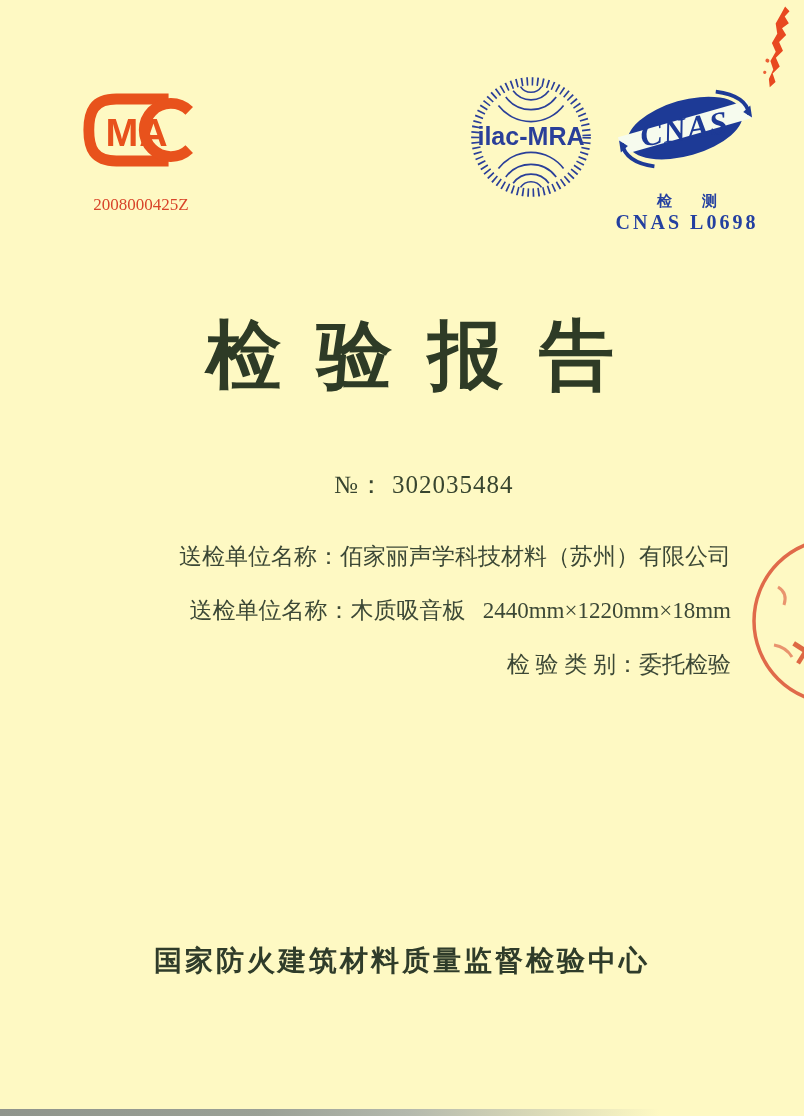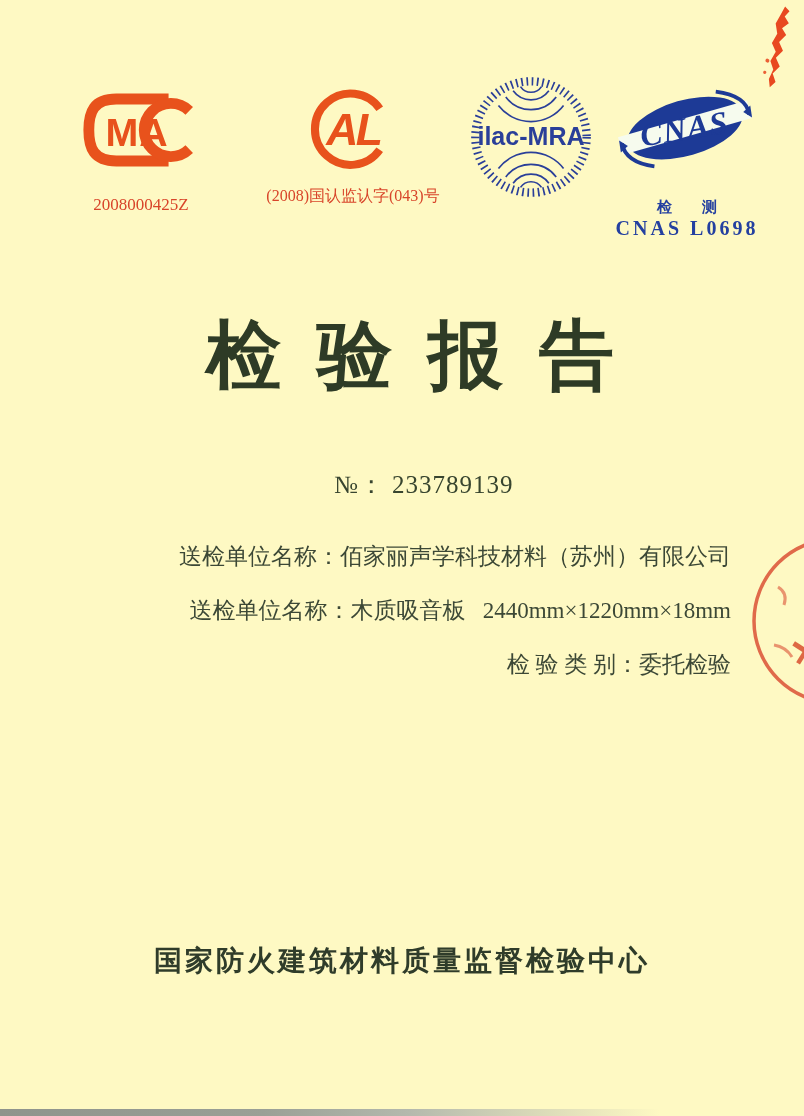--- a/index.html
+++ b/index.html
@@ -16,21 +16,21 @@
   .logo-cma{left:66px;top:88px;width:150px;}
   .logo-cal{left:255px;top:82px;width:196px;}
   .logo-ilac{left:466px;top:74px;width:130px;}
   .logo-cnas{left:596px;top:84px;width:182px;}
   .cert-number{
     font-family:"Liberation Serif","DejaVu Serif",serif;
     color:#d8452a;font-size:17px;margin-top:19px;white-space:nowrap;
   }
   .logo-cal .cert-number{font-size:16px;margin-top:2px;}
   .cnas-cat{
-    color:#2440a0;font-size:15px;font-weight:bold;margin-top:18px;
+    color:#2440a0;font-size:15px;font-weight:bold;margin-top:12px;
     letter-spacing:0.5em;text-indent:0.5em;
     font-family:"Liberation Sans","DejaVu Sans",sans-serif;
   }
   .cnas-code{
     color:#2440a0;font-size:20px;font-weight:bold;
     letter-spacing:3px;
     font-family:Liberation Serif, serif;
   }
   
   .report-title{
@@ -75,27 +75,20 @@
 
   <div class="logo logo-cma">
     <svg width="128" height="84" viewBox="0 0 130 85">
       <path d="M93 11 H40 C17 11 12 24 12 42.5 C12 61 17 74 40 74 H93" fill="none" stroke="#e8521c" stroke-width="11"></path>
       <text x="29" y="59" font-family="Liberation Sans,sans-serif" font-size="40" font-weight="bold" fill="#e8521c" letter-spacing="1">MA</text>
       <path d="M114 62 A27 27 0 1 1 114 23" fill="none" stroke="#e8521c" stroke-width="11"></path>
     </svg>
     <div class="cert-number">2008000425Z</div>
   </div>
 
-  <div class="logo logo-cal">
-    <svg width="98" height="98" viewBox="0 0 110 110">
-      <path d="M85 76 A40 40 0 1 1 85 30" fill="none" stroke="#e8521c" stroke-width="9"></path>
-      <text x="25" y="71" font-family="Liberation Sans,sans-serif" font-size="50" font-weight="bold" font-style="italic" fill="#e8521c" letter-spacing="-3">AL</text>
-    </svg>
-    <div class="cert-number">(2008)国认监认字(043)号</div>
-  </div>
 
   <div class="logo logo-ilac">
     <svg width="126" height="126" viewBox="0 0 120 120">
       <circle cx="60" cy="60" r="53" fill="none" stroke="#2a3f99" stroke-width="8" stroke-dasharray="1.6 3.4"></circle>
       <g fill="none" stroke="#2a3f99" stroke-width="1.6">
         <path d="M50 12 A12 12 0 0 0 70 12"></path>
         <path d="M43 16 A21 21 0 0 0 77 16"></path>
         <path d="M36 22 A30 30 0 0 0 84 22"></path>
         <path d="M29 30 A39 39 0 0 0 91 30"></path>
         <path d="M50 108 A12 12 0 0 1 70 108"></path>
@@ -120,21 +113,21 @@
       <polygon points="155,32 147,26 159,22" fill="#1d3a96" transform="rotate(100 153 28)"></polygon>
       <polygon points="22,62 30,68 18,72" fill="#1d3a96" transform="rotate(100 24 66)"></polygon>
       <text x="88" y="58" text-anchor="middle" transform="rotate(-9 88 52)" font-family="Liberation Serif,serif" font-size="34" font-weight="bold" font-style="italic" fill="#1d3a96" letter-spacing="1">CNAS</text>
     </svg>
     <div class="cnas-cat">检　测</div>
     <div class="cnas-code">CNAS L0698</div>
   </div>
 
   <h1 class="report-title">检验报告</h1>
 
-  <div class="report-no">№： 233789139</div>
+  <div class="report-no">№： 302035484</div>
 
   <div class="fields">
     <div class="field"><span>送检单位名称：</span><span>佰家丽声学科技材料（苏州）有限公司</span></div>
     <div class="field"><span>送检单位名称：</span><span>木质吸音板   2440mm×1220mm×18mm</span></div>
     <div class="field"><span>检 验 类 别：</span><span>委托检验</span></div>
   </div>
 
   <div class="issuer">国家防火建筑材料质量监督检验中心</div>
 
   <div class="stamp">

